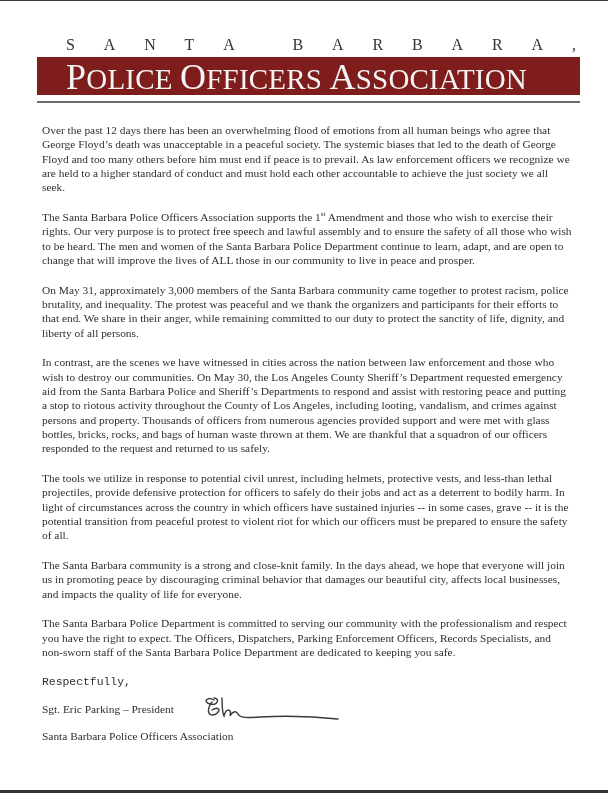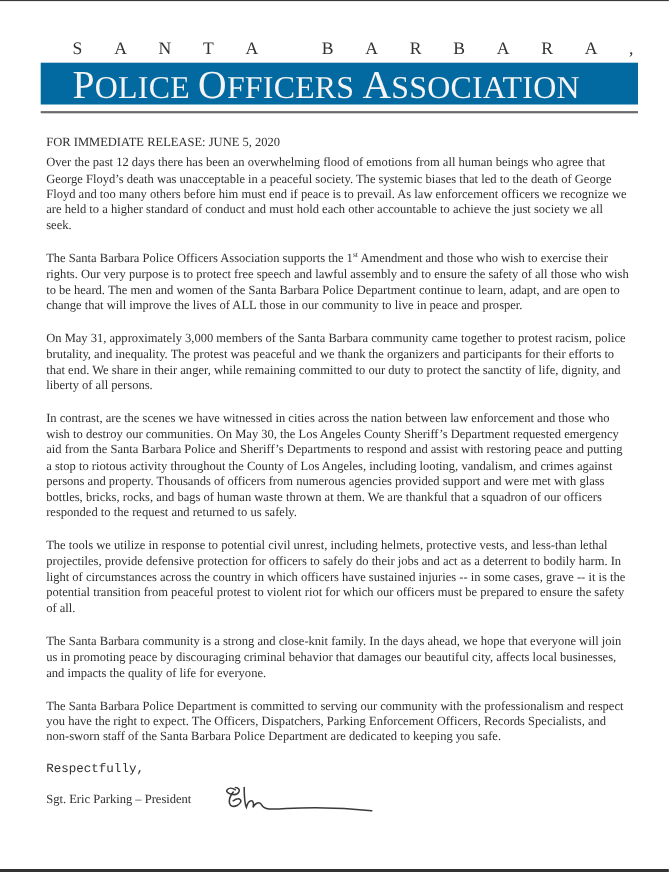--- a/index.html
+++ b/index.html
@@ -27,21 +27,21 @@
     justify-content: space-between;
     font-size: 16px;
     color: #333333;
     font-family: "Liberation Serif", serif;
   }
   .letterhead-top span { display: inline-block; }
   .letterhead-bar {
     position: absolute;
     left: 37px; top: 57px;
     width: 543px; height: 38px;
-    background: #0369a1;
+    background: #7f1d1d;
     color: #f4f4f4;
     font-family: "Liberation Serif", serif;
     white-space: nowrap;
   }
   .letterhead-bar .title {
     position: absolute;
     left: 29px; top: 2px;
     font-size: 29px;
     line-height: 36px;
     letter-spacing: 0.2px;
@@ -106,32 +106,32 @@
 
 <div class="letterhead-bar">
   <div class="title">
     <span class="big">P</span><span>OLICE </span><span class="big">O</span><span>FFICERS </span><span class="big">A</span><span>SSOCIATION</span>
   </div>
 </div>
 
 <div class="letterhead-rule"></div>
 
 <div class="content">
-  <p class="release">FOR IMMEDIATE RELEASE: JUNE 5, 2020</p>
 
   <p class="para">Over the past 12 days there has been an overwhelming flood of emotions from all human beings who agree that George Floyd’s death was unacceptable in a peaceful society. The systemic biases that led to the death of George Floyd and too many others before him must end if peace is to prevail. As law enforcement officers we recognize we are held to a higher standard of conduct and must hold each other accountable to achieve the just society we all seek.</p>
   <p class="para"><span>The Santa Barbara Police Officers Association supports the 1</span><sup>st</sup><span> Amendment and those who wish to exercise their rights. Our very purpose is to protect free speech and lawful assembly and to ensure the safety of all those who wish to be heard.  The men and women of the Santa Barbara Police Department continue to learn, adapt, and are open to change that will improve the lives of ALL those in our community to live in peace and prosper.</span></p>
   <p class="para">On May 31, approximately 3,000 members of the Santa Barbara community came together to protest racism, police brutality, and inequality.  The protest was peaceful and we thank the organizers and participants for their efforts to that end.  We share in their anger, while remaining committed to our duty to protect the sanctity of life, dignity, and liberty of all persons.</p>
   <p class="para">In contrast, are the scenes we have witnessed in cities across the nation between law enforcement and those who wish to destroy our communities. On May 30, the Los Angeles County Sheriff’s Department requested emergency aid from the Santa Barbara Police and Sheriff’s Departments to respond and assist with restoring peace and putting a stop to riotous activity throughout the County of Los Angeles, including looting, vandalism, and crimes against persons and property.  Thousands of officers from numerous agencies provided support and were met with glass bottles, bricks, rocks, and bags of human waste thrown at them.   We are thankful that a squadron of our officers responded to the request and returned to us safely.</p>
   <p class="para">The tools we utilize in response to potential civil unrest, including helmets, protective vests, and less-than lethal projectiles, provide defensive protection for officers to safely do their jobs and act as a deterrent to bodily harm. In light of circumstances across the country in which officers have sustained injuries -- in some cases, grave -- it is the potential transition from peaceful protest to violent riot for which our officers must be prepared to ensure the safety of all.</p>
   <p class="para">The Santa Barbara community is a strong and close-knit family.  In the days ahead, we hope that everyone will join us in promoting peace by discouraging criminal behavior that damages our beautiful city, affects local businesses, and impacts the quality of life for everyone.</p>
   <p class="para">The Santa Barbara Police Department is committed to serving our community with the professionalism and respect you have the right to expect.  The Officers, Dispatchers, Parking Enforcement Officers, Records Specialists, and non-sworn staff of the Santa Barbara Police Department are dedicated to keeping you safe.</p>
 
   <p class="closing">Respectfully,</p>
   <div class="sig-row">
     <span>Sgt. Eric Parking – President</span>
     <svg class="signature" viewBox="0 0 140 34">
       <path d="M14 8 C 8 4, 2 10, 10 12 C 18 14, 20 6, 14 6 M12 10 C 6 18, 8 26, 16 22 C 22 18, 18 14, 12 18 M22 6 C 22 14, 22 20, 24 24 C 26 16, 32 16, 30 24 C 32 20, 36 18, 38 22 C 40 26, 46 26, 60 25 C 80 24, 110 24, 138 27" fill="none" stroke="#3a3a3a" stroke-width="1.4" stroke-linecap="round"></path>
     </svg>
   </div>
+  <p class="org-line">Santa Barbara Police Officers Association</p>
 </div>
 
 <div class="bottom-border"></div>
 
 </body></html>

